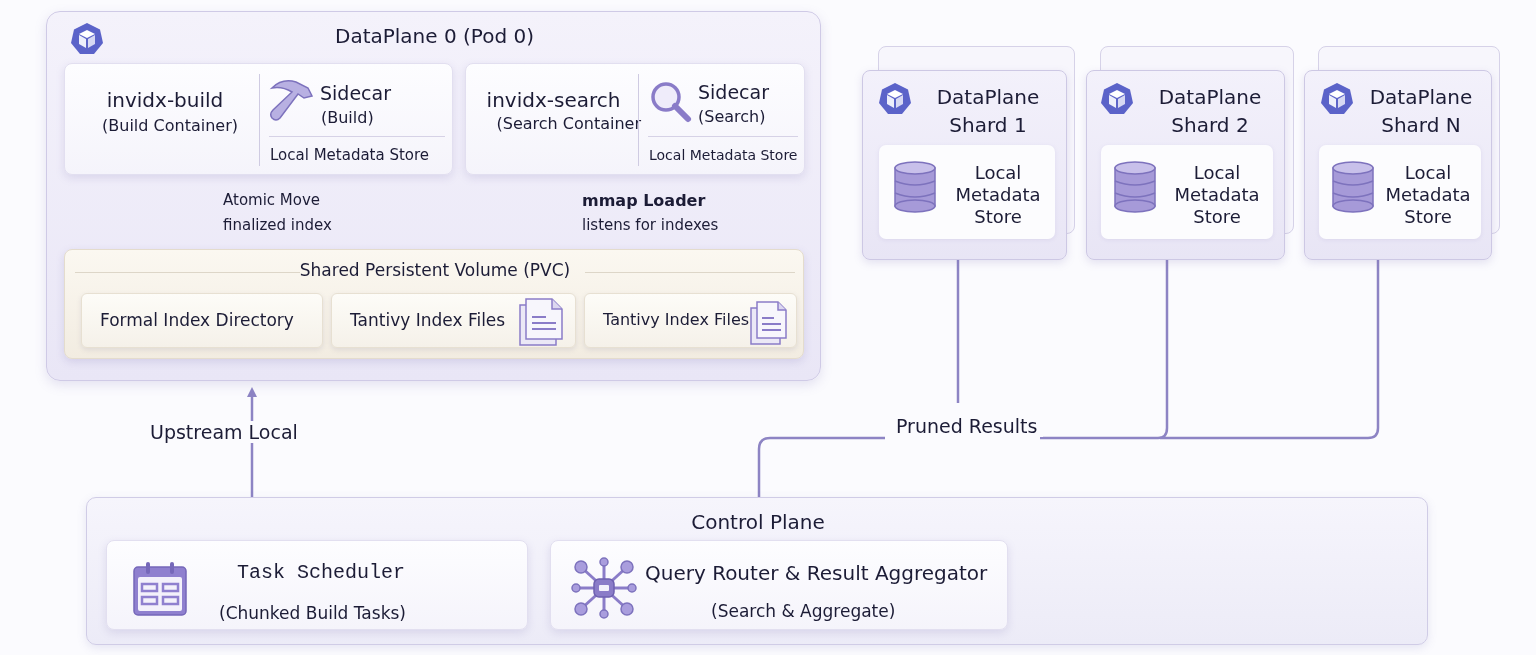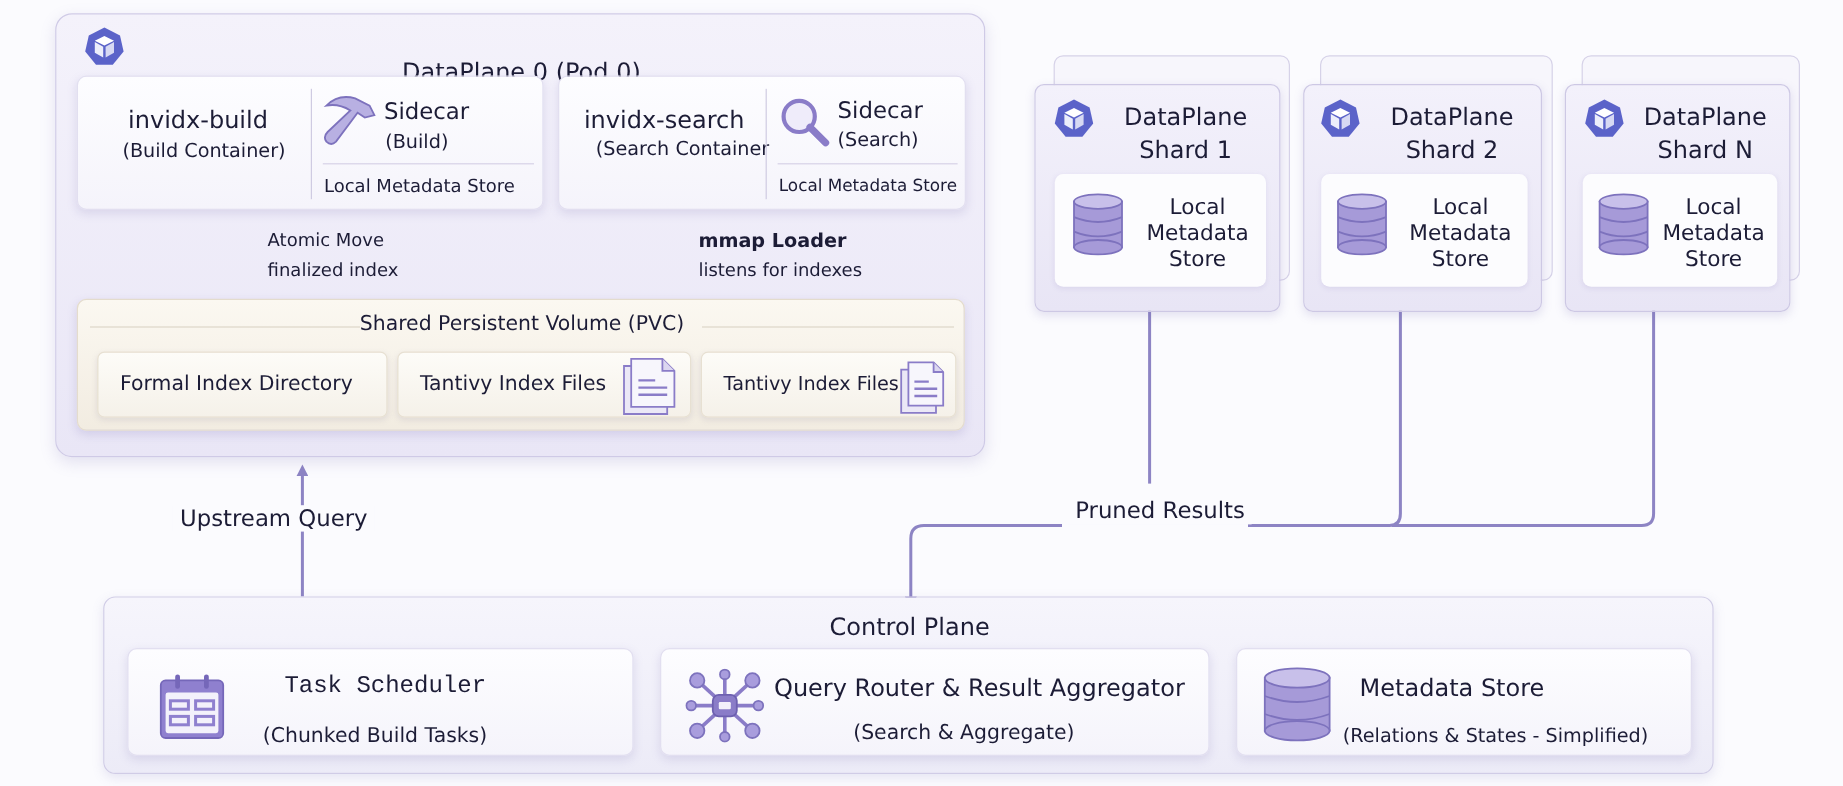--- a/index.html
+++ b/index.html
@@ -12,21 +12,21 @@
   }
   .abs { position: absolute; }
 
   
   .pod0 {
     left: 46px; top: 11px; width: 775px; height: 370px;
     background: linear-gradient(180deg, #f4f2fb 0%, #e9e6f6 100%);
     border: 1px solid #cfcae6; border-radius: 14px;
     box-shadow: 0 4px 12px rgba(120,110,180,0.18);
   }
-  .pod0-title { left: 0; top: 36px; width: 775px; text-align: center; font-size: 20px; }
+  .pod0-title { left: 0; top: 12px; width: 775px; text-align: center; font-size: 20px; }
   .k8s-icon { width: 36px; height: 36px; }
   .card {
     background: linear-gradient(180deg, #fdfdff 0%, #f5f4fb 100%);
     border: 1px solid #e2dff0; border-radius: 8px;
     box-shadow: 0 3px 8px rgba(120,110,180,0.18);
   }
   .container-card { top: 51px; height: 112px; }
   .c-main-title { font-size: 20px; }
   .c-sub { font-size: 16px; }
   .vdiv { width: 1px; background: #cfcbe2; }
@@ -268,21 +268,21 @@
       <ellipse cx="24" cy="8" rx="20" ry="6" fill="#c8c0ea" stroke="#7d72bd" stroke-width="1.5"></ellipse>
     </svg>
     <div class="abs shard-inner-label" style="left:58px; width:102px; top:17px;">
       <div>Local</div>
       <div>Metadata</div>
       <div>Store</div>
     </div>
   </div>
 </div>
 
-<div class="abs free-label" style="left:144px; top:421px;">Upstream Query</div>
+<div class="abs free-label" style="left:144px; top:421px;">Upstream Local</div>
 <div class="abs free-label" style="left:890px; top:415px;">Pruned Results</div>
 
 <div class="abs cp">
   <div class="abs cp-title">Control Plane</div>
 
   <div class="abs card cp-card" style="left:19px; width:422px;">
     <svg class="abs" style="left:24px; top:20px;" width="58" height="56" viewBox="0 0 58 56">
       <rect x="3" y="6" width="52" height="48" rx="4" fill="#8f80cf" stroke="#7567b9" stroke-width="1.5"></rect>
       <rect x="7" y="16" width="44" height="34" rx="2" fill="#f3f1fb"></rect>
       <rect x="15" y="1" width="4" height="12" rx="2" fill="#7567b9"></rect>
@@ -318,24 +318,13 @@
         <circle cx="33" cy="57" r="4"></circle>
         <circle cx="56" cy="52" r="6"></circle>
       </g>
       <rect x="23" y="22" width="20" height="18" rx="5" fill="#8a7cc8" stroke="#6d60b0" stroke-width="1.5"></rect>
       <rect x="28" y="28" width="10" height="6" rx="1" fill="#f3f1fb"></rect>
     </svg>
     <div class="abs cp-title-text" style="left:94px; top:20px;">Query Router &amp; Result Aggregator</div>
     <div class="abs cp-sub" style="left:160px; top:48px;">(Search &amp; Aggregate)</div>
   </div>
 
-  <div class="abs card cp-card" style="left:943px; width:380px;">
-    <svg class="abs" style="left:20px; top:14px;" width="60" height="64" viewBox="0 0 60 64">
-      <rect x="3" y="10" width="54" height="44" fill="#a69ad8" stroke="#7d72bd" stroke-width="1.5"></rect>
-      <ellipse cx="30" cy="54" rx="27" ry="8" fill="#a69ad8" stroke="#7d72bd" stroke-width="1.5"></ellipse>
-      <path d="M3,25 Q30,35 57,25" fill="none" stroke="#7d72bd" stroke-width="1.5"></path>
-      <path d="M3,40 Q30,50 57,40" fill="none" stroke="#7d72bd" stroke-width="1.5"></path>
-      <ellipse cx="30" cy="10" rx="27" ry="8" fill="#c8c0ea" stroke="#7d72bd" stroke-width="1.5"></ellipse>
-    </svg>
-    <div class="abs cp-title-text" style="left:102px; top:20px;">Metadata Store</div>
-    <div class="abs cp-sub" style="left:88px; top:50px; font-size:16px;">(Relations &amp; States - Simplified)</div>
-  </div>
 </div>
 
 </body></html>

